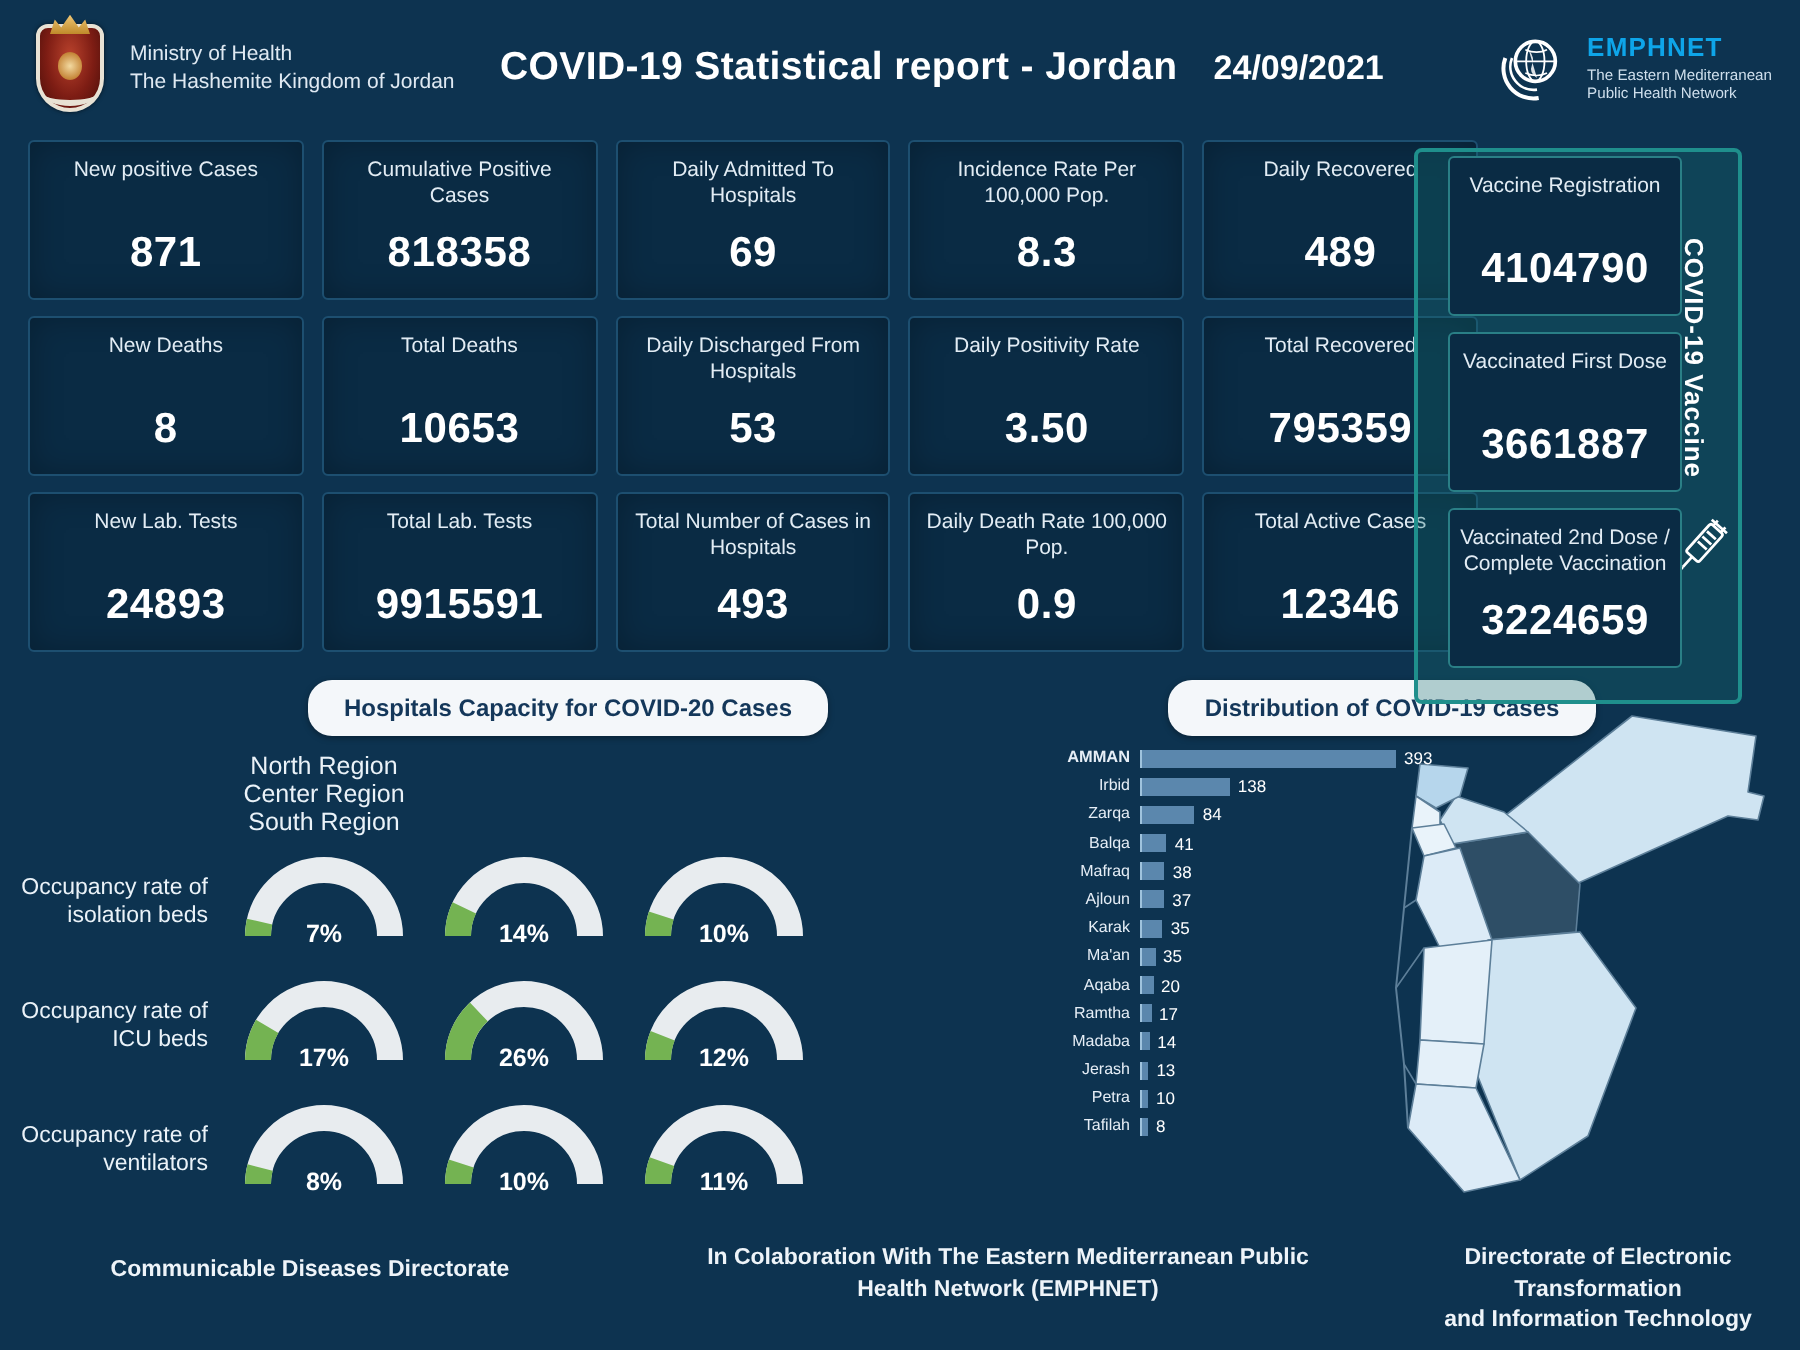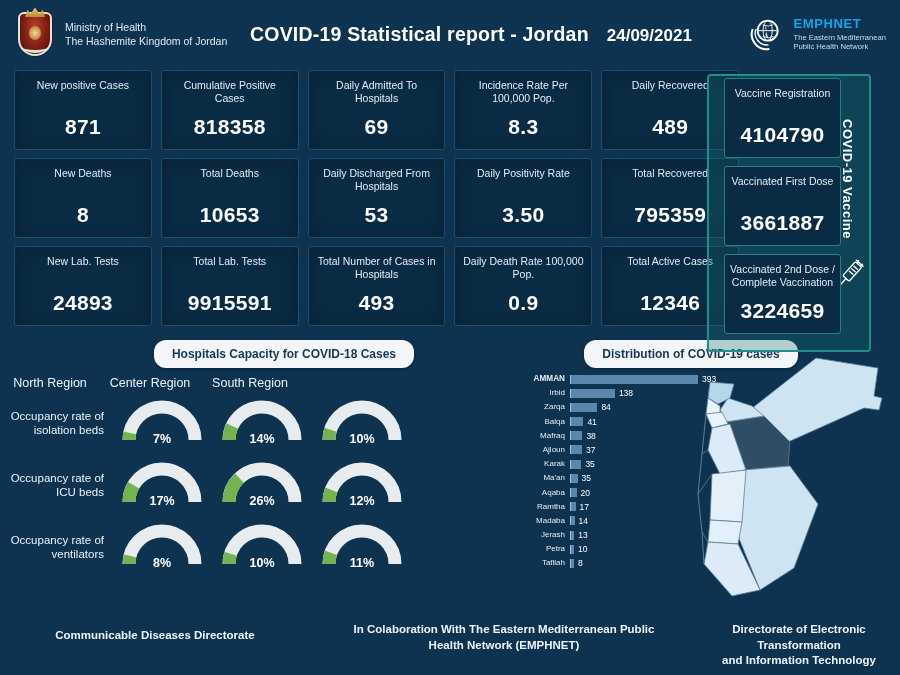--- a/index.html
+++ b/index.html
@@ -160,20 +160,22 @@
     display: inline-block;
     white-space: nowrap;
     box-shadow: 0 1px 3px rgba(0,0,0,.35);
   }
   .pill-holder-left { text-align: center; padding-left: 68px; }
   .pill-holder-right { text-align: center; padding-right: 18px; }
 
   .region-headers {
     display: flex;
     margin-top: 8px;
+    padding-left: 112px;
+    flex-direction: column;
   }
   .region-headers span {
     width: 100px; text-align: center;
     font-size: 12.5px; color: #eaf2f8;
   }
 
   .gauge-rows { margin-top: 2px; }
   .gauge-row { display: flex; align-items: center; height: 62px; }
   .gauge-row-label {
     width: 112px; text-align: right; padding-right: 8px;
@@ -367,21 +369,21 @@
   <div class="vax-card">
     <div class="stat-label">Vaccinated 2nd Dose / Complete Vaccination</div>
     <div class="stat-value">3224659</div>
   </div>
 </div>
 
 <div class="lower">
 
   <div class="panel-left">
     <div class="pill-holder-left">
-      <span class="pill-title">Hospitals Capacity for COVID-18 Cases</span>
+      <span class="pill-title">Hospitals Capacity for COVID-20 Cases</span>
     </div>
     <div class="region-headers">
       <span>North Region</span>
       <span>Center Region</span>
       <span>South Region</span>
     </div>
 
     <div class="gauge-rows" id="gauge-rows">
         <div class="gauge-row">
           <div class="gauge-row-label">Occupancy rate of isolation beds</div>

